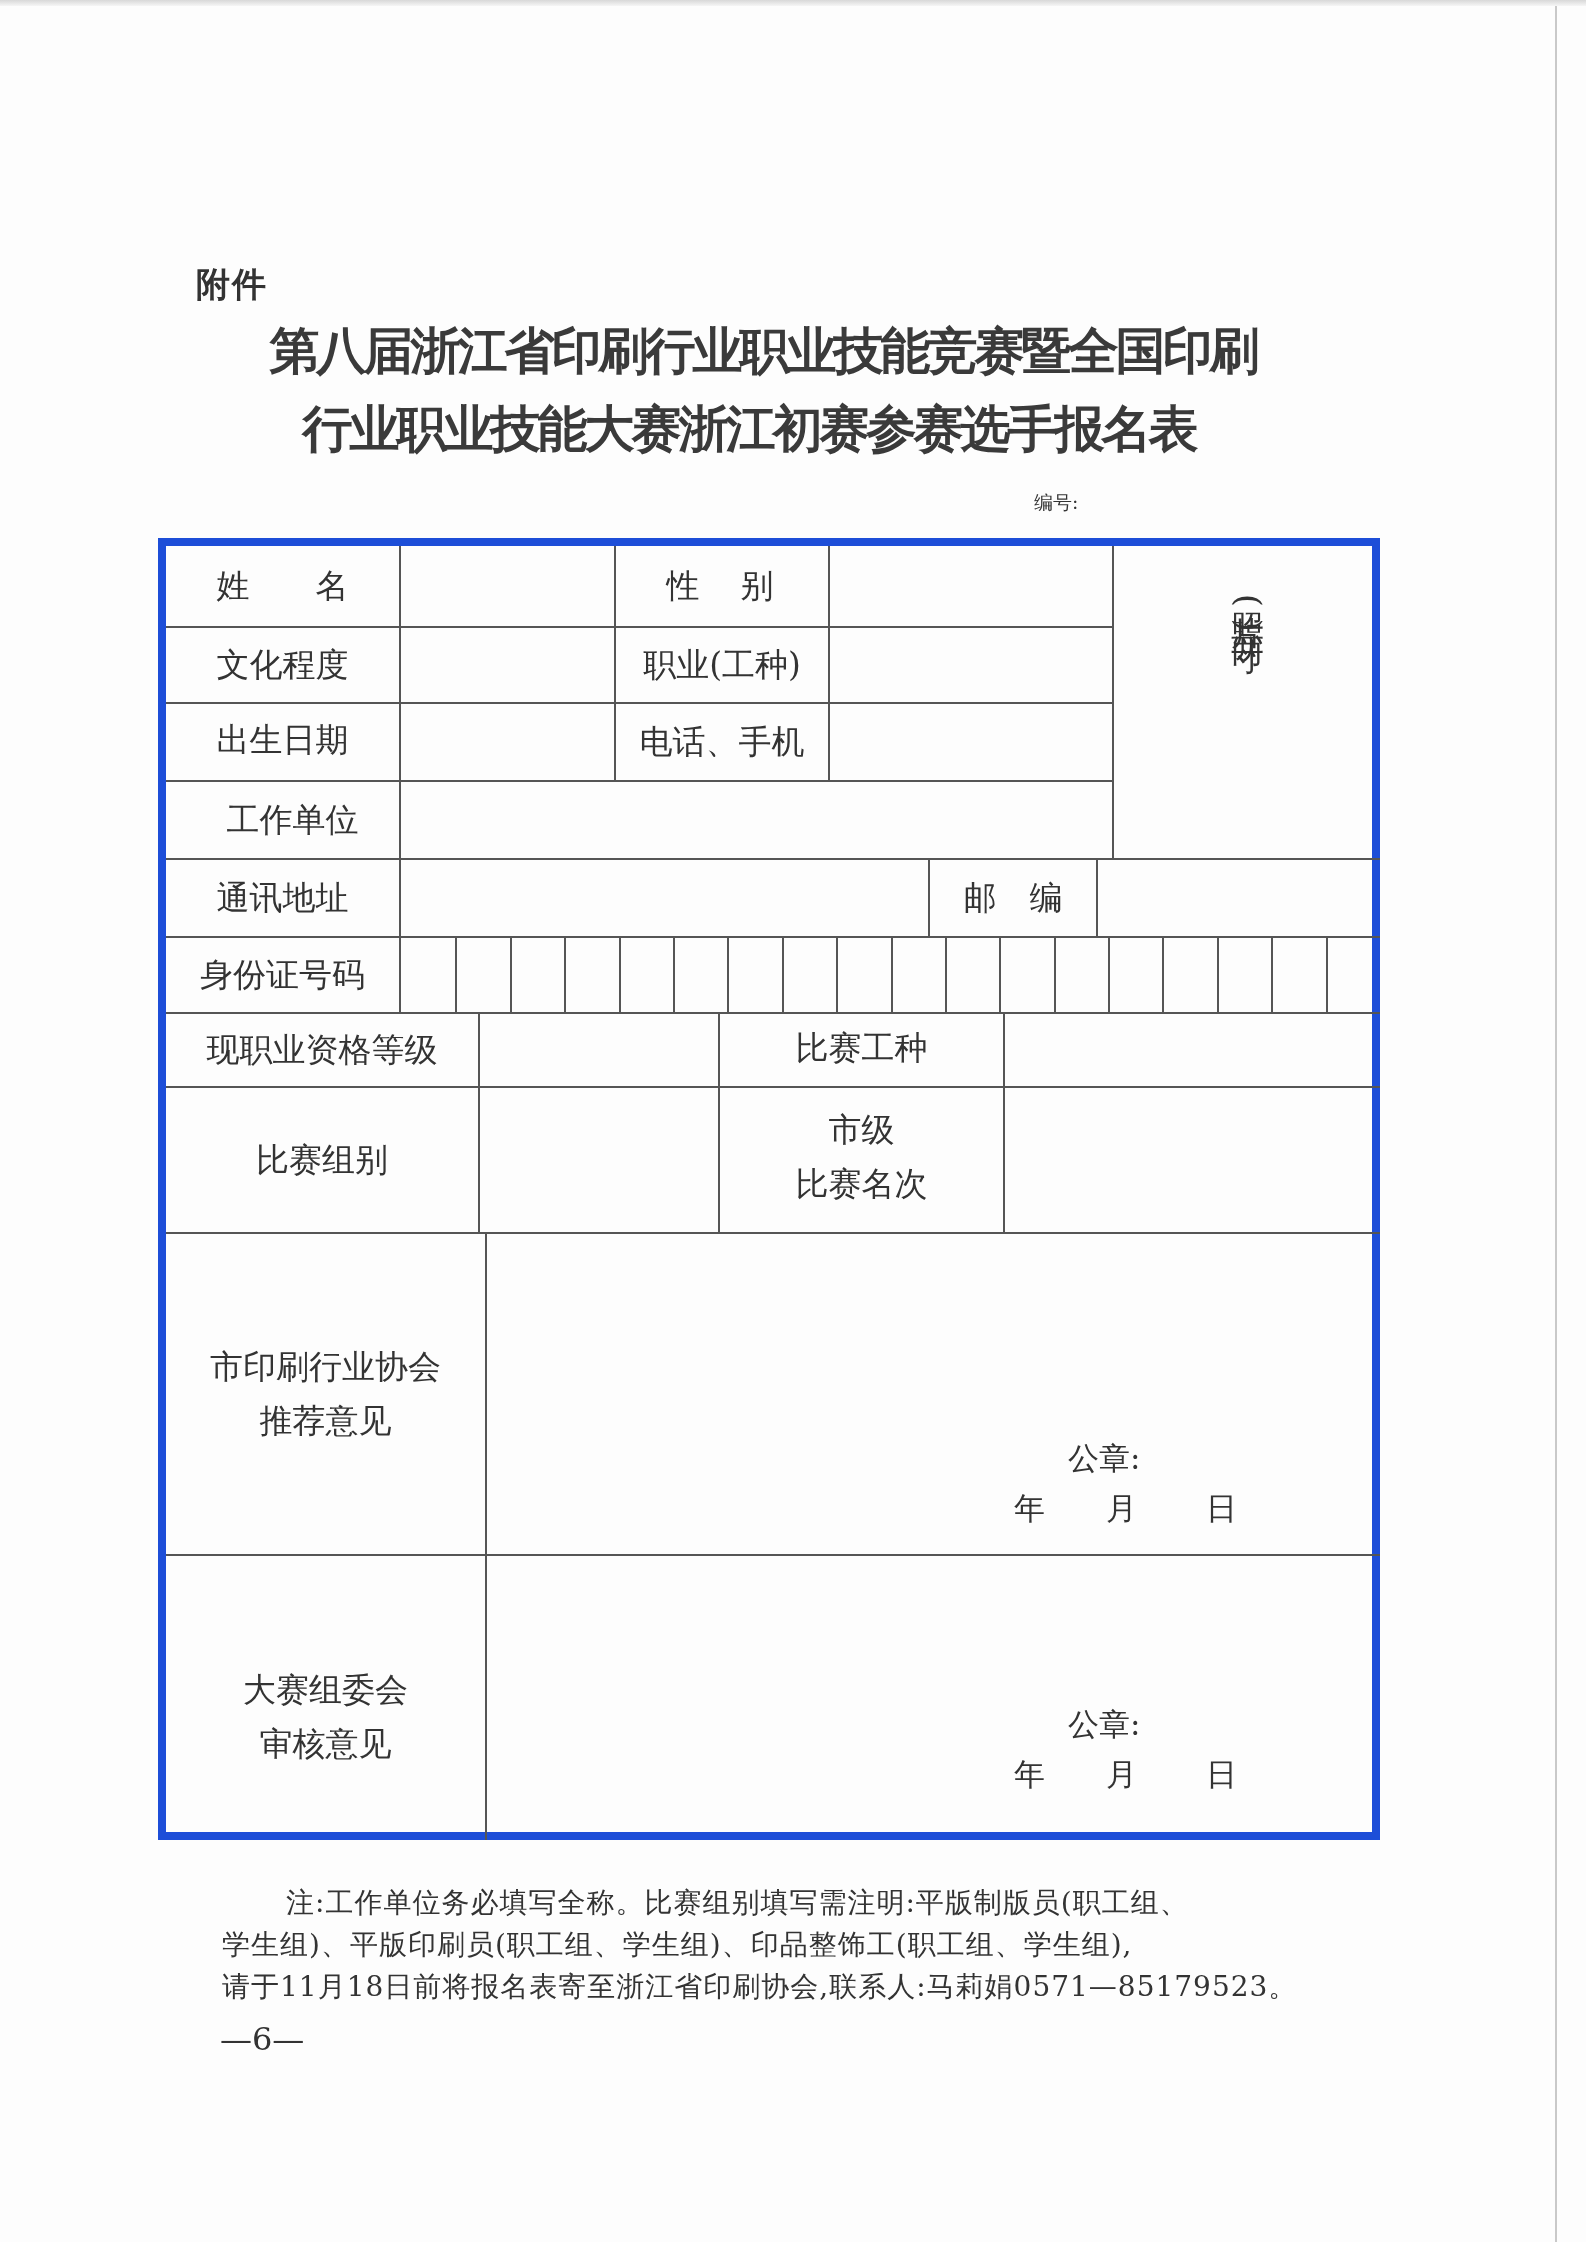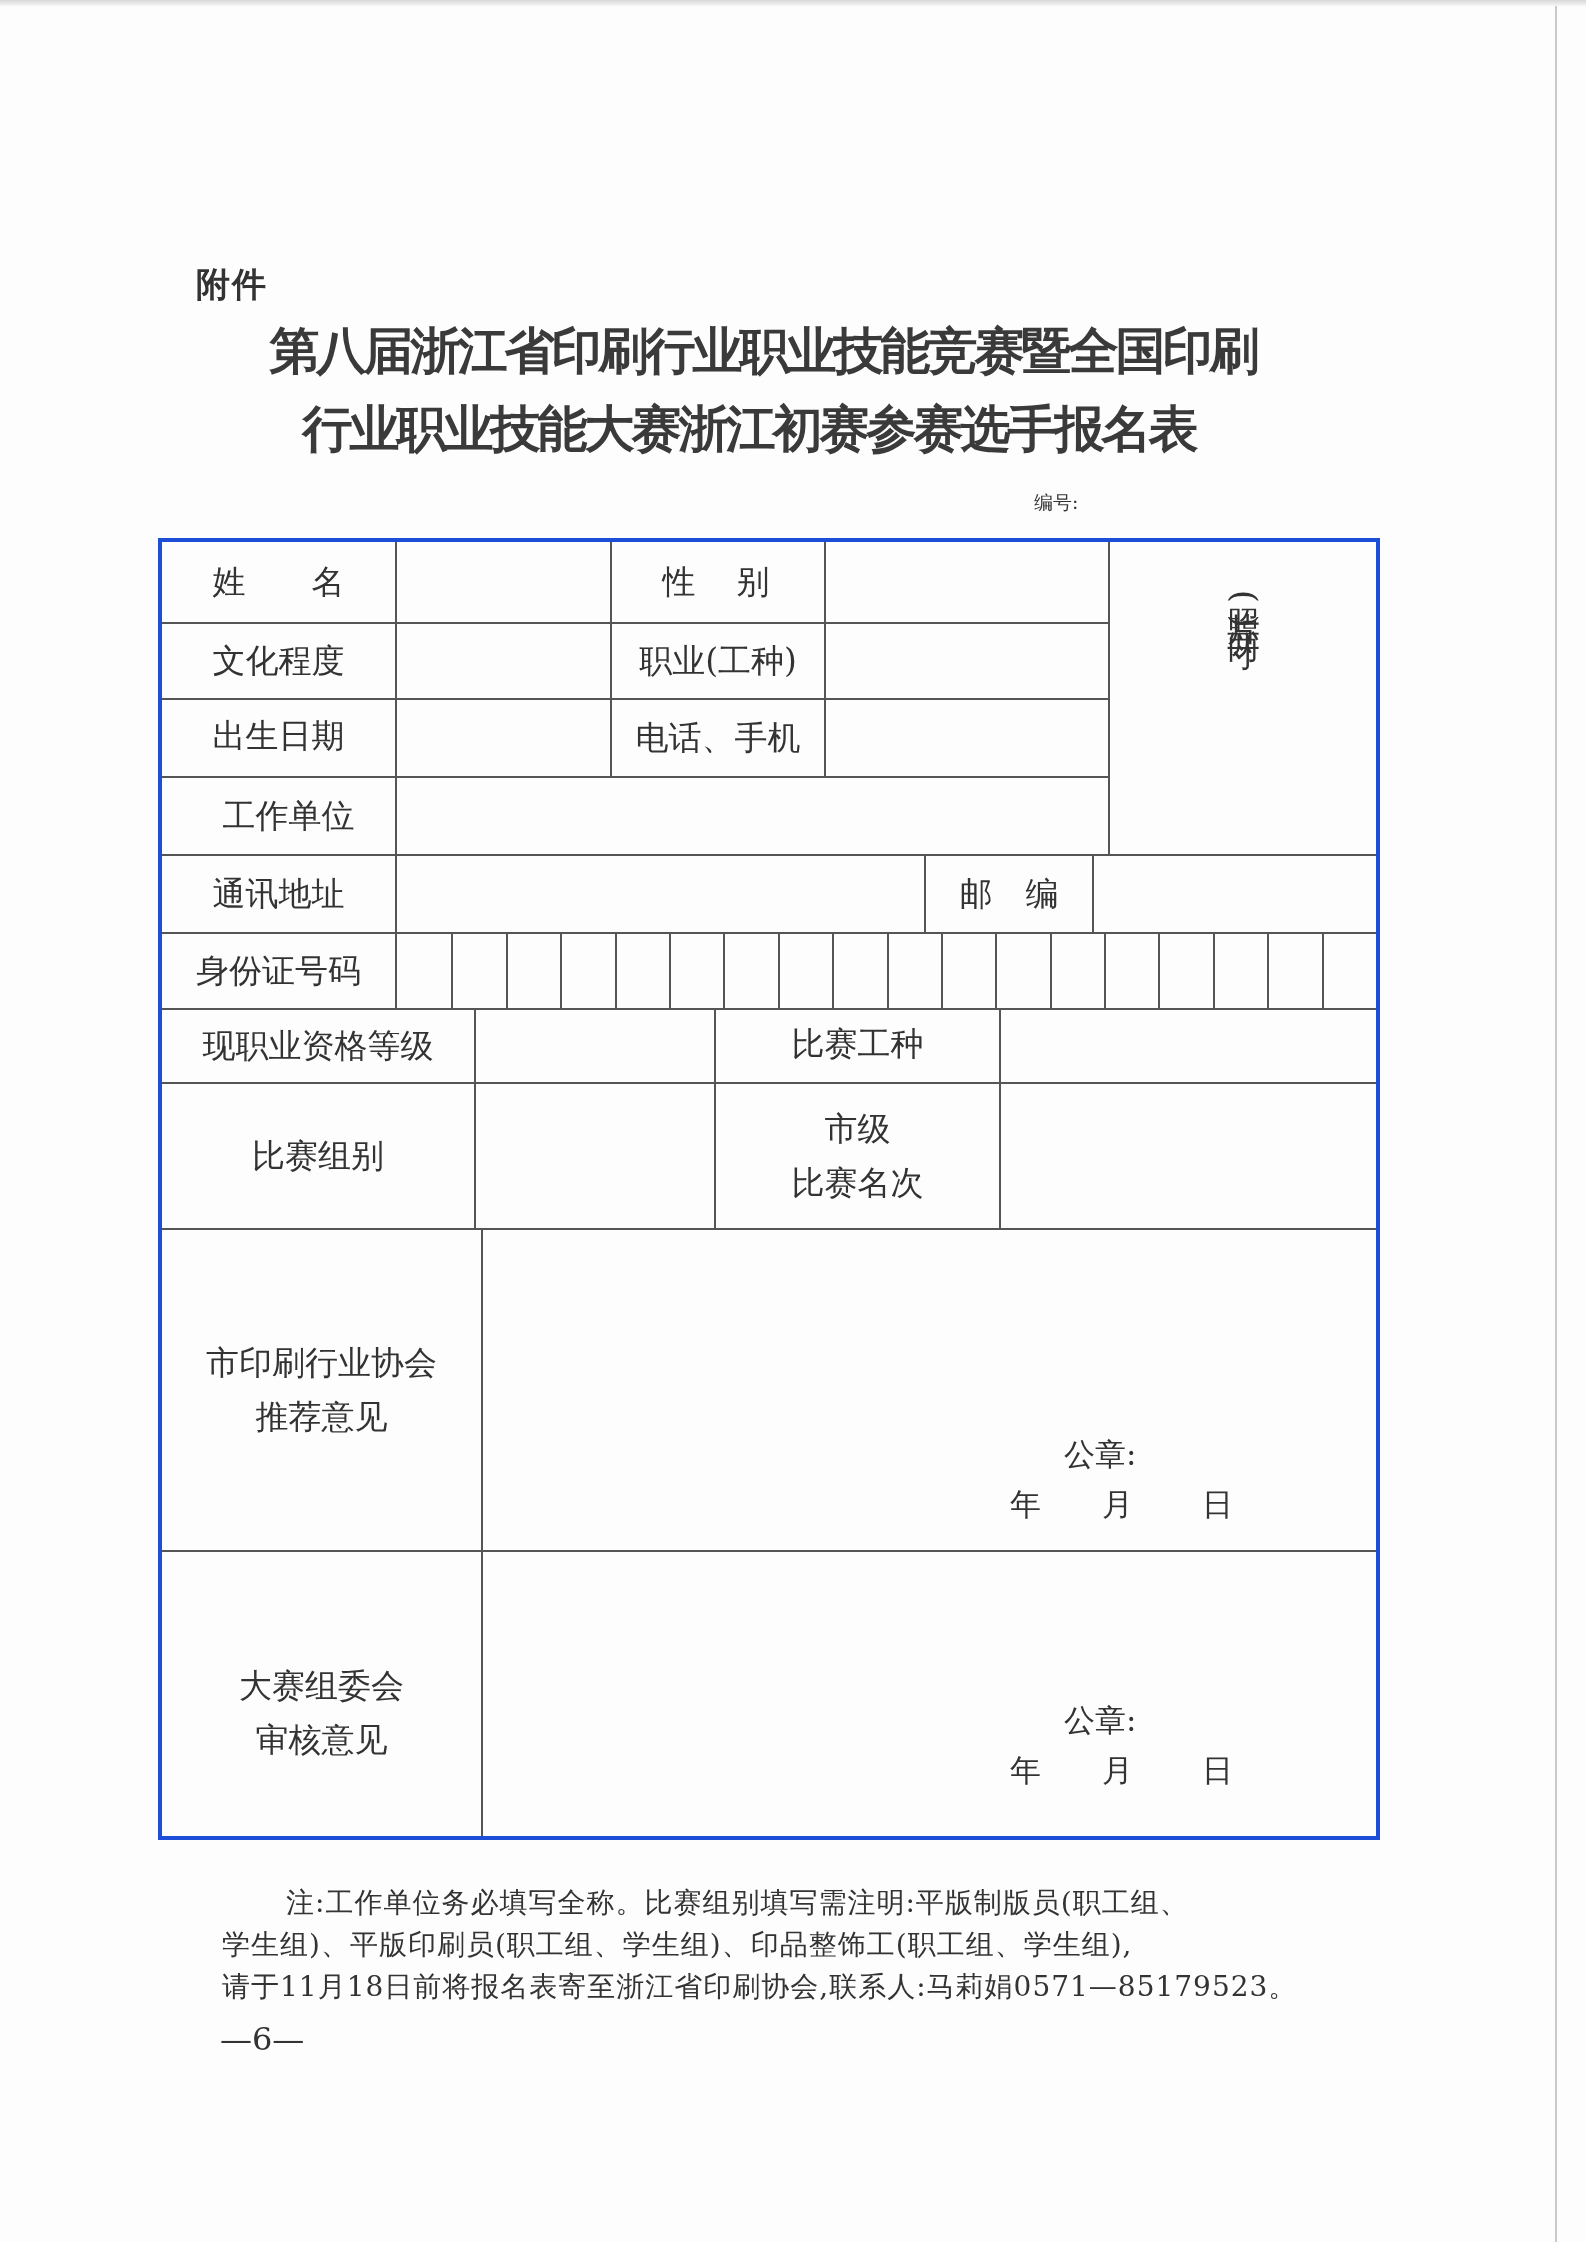--- a/index.html
+++ b/index.html
@@ -10,21 +10,21 @@
     color: #2a2a2a;
   }
   .scan-top { position: absolute; left: 0; top: 0; width: 1586px; height: 6px; background: linear-gradient(#d8d8d8, #f6f6f6); }
   .scan-edge { position: absolute; left: 1555px; top: 6px; width: 2px; height: 2236px; background: #c9c9c9; }
   .attach { position: absolute; left: 196px; top: 262px; font-family: "DejaVu Sans", sans-serif; font-weight: bold; font-size: 34px; color: #333; letter-spacing: 2px; }
   .title { position: absolute; left: 0; width: 1586px; text-align: center; font-family: "DejaVu Sans", sans-serif; font-weight: bold; font-size: 50px; color: #3a3a3a; letter-spacing: -3px; }
   .title.l1 { top: 318px; left: -30px; }
   .title.l2 { top: 396px; left: -44px; }
   .serial { position: absolute; left: 1034px; top: 490px; font-size: 19px; color: #333; }
 
-  .form { position: absolute; left: 158px; top: 538px; width: 1222px; height: 1302px; border: 4px solid #1d4ed8; box-sizing: border-box; }
+  .form { position: absolute; left: 158px; top: 538px; width: 1222px; height: 1302px; border: 8px solid #1d4ed8; box-sizing: border-box; }
   .cell { position: absolute; box-sizing: border-box; display: flex; align-items: center; justify-content: center; font-size: 33px; color: #333; }
   .hl { position: absolute; height: 2px; background: #555; }
   .vl { position: absolute; width: 2px; background: #555; }
   .spread { letter-spacing: 4px; }
   .vertical { writing-mode: vertical-rl; letter-spacing: 4px; font-size: 33px; }
   .stack { flex-direction: column; line-height: 54px; }
   .stamp { position: absolute; font-size: 31px; color: #333; }
 
   .note { position: absolute; left: 222px; top: 1882px; width: 1150px; font-size: 28px; line-height: 42px; color: #333; letter-spacing: 1px; }
   .note p { margin: 0; }
@@ -141,21 +141,21 @@
   <div class="cell" style="left:314px;top:468px;width:238px;height:72px;"></div>
   <div class="cell" style="left:554px;top:468px;width:283px;height:68px;text-align:center;">
       <span>比赛工种</span>
     </div>
   <div class="cell" style="left:839px;top:468px;width:375px;height:72px;"></div>
 
   <div class="cell" style="left:0;top:542px;width:312px;height:144px;">
       <span>比赛组别</span>
     </div>
   <div class="cell" style="left:314px;top:542px;width:238px;height:144px;"></div>
-  <div class="cell stack" style="left:554px;top:542px;width:283px;height:144px;">
+  <div class="cell stack" style="left:554px;top:542px;width:283px;height:144px;font-family:Liberation Mono, monospace;">
     <span>市级</span>
     <span>比赛名次</span>
   </div>
   <div class="cell" style="left:839px;top:542px;width:375px;height:144px;"></div>
 
   <div class="cell stack" style="left:0;top:688px;width:319px;height:320px;">
     <span>市印刷行业协会</span>
     <span>推荐意见</span>
   </div>
   <div class="cell" style="left:321px;top:688px;width:893px;height:320px;"></div>

